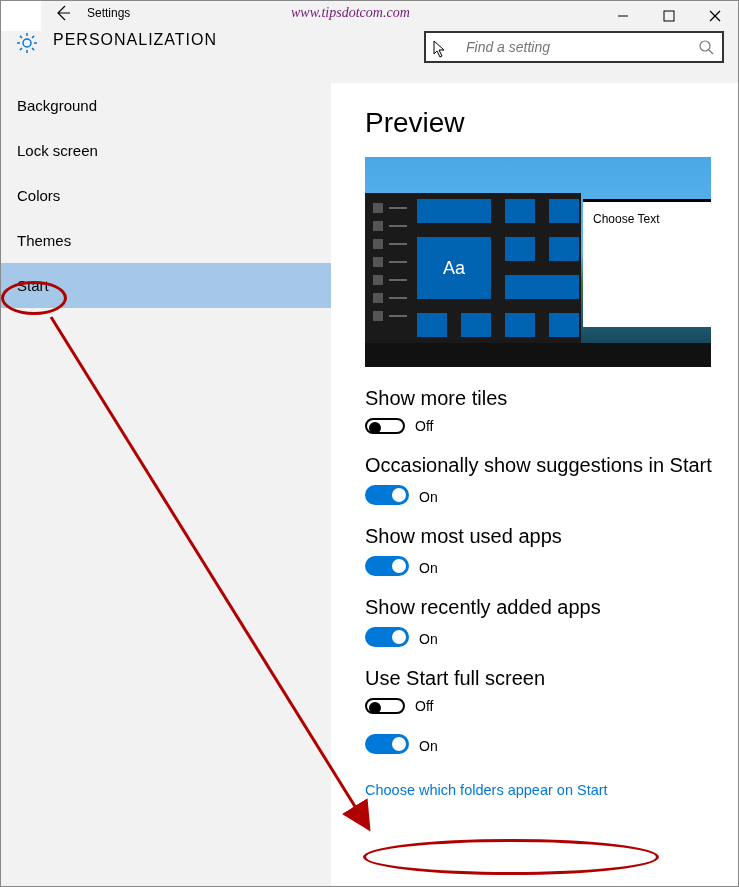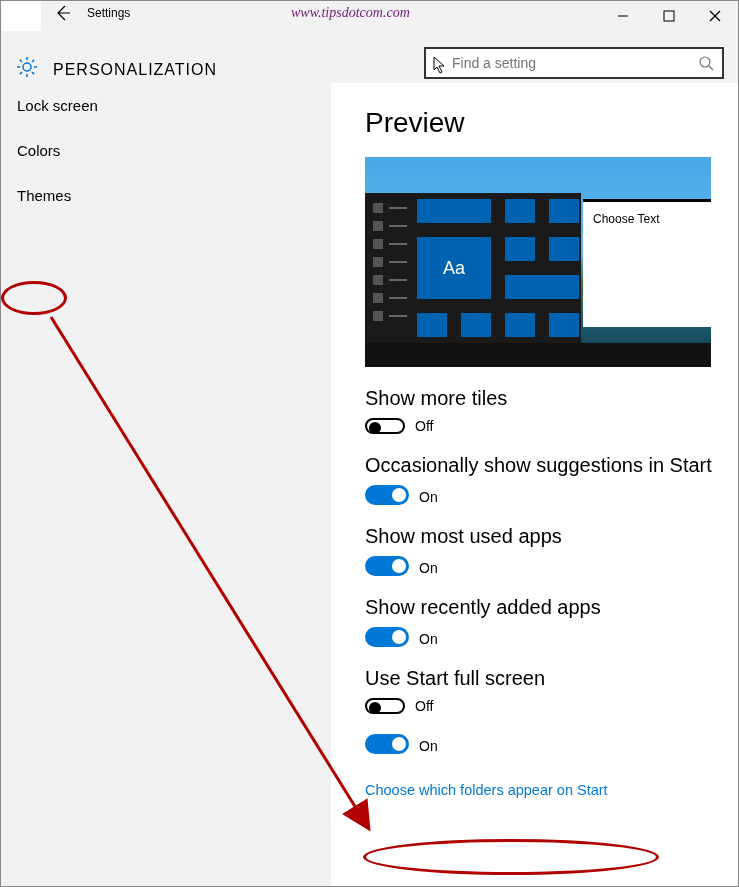--- a/index.html
+++ b/index.html
@@ -4,21 +4,21 @@
 <style>
 * { box-sizing: border-box; margin: 0; padding: 0; font-family: "Segoe UI", Tahoma, sans-serif; }
 body { width: 739px; height: 887px; background: #fff; position: relative; overflow: hidden; border: 1px solid #888; }
 .titlebar { height: 30px; display: flex; align-items: flex-start; background: #f2f2f2; margin-left: 40px; }
 .tb-left { display: flex; align-items: center; gap: 12px; padding-left: 10px; }
 .back-btn { width: 24px; height: 24px; display: flex; align-items: center; justify-content: center; }
 .tb-title { font-size: 12px; color: #000; }
 .watermark { position: absolute; left: 290px; top: 4px; color: #701a75; font-style: italic; font-weight: normal; font-size: 14px; font-family: Georgia, serif; }
 .tb-controls { margin-left: auto; display: flex; }
 .tb-btn { width: 46px; height: 30px; display: flex; align-items: center; justify-content: center; }
-.header { height: 52px; background: #f2f2f2; display: flex; align-items: flex-end; padding: 0 14px 4px 14px; }
+.header { height: 52px; background: #f2f2f2; display: flex; align-items: flex-start; padding: 0 14px 4px 14px; }
 .gear { display: flex; align-items: center; justify-content: center; margin-right: 14px; }
 .page-title { font-size: 16px; letter-spacing: 1px; font-weight: 400; color: #000; }
 .search-wrap { margin-left: auto; width: 300px; height: 32px; border: 2px solid #333; display: flex; align-items: center; padding: 0 8px; background: #fff; position: relative; }
 .search-input { border: none; outline: none; flex: 1; font-size: 14px; color: #777; background: transparent; }
 .search-cursor { position: absolute; left: 6px; top: 6px; }
 .content { display: flex; height: calc(100% - 82px); }
 .sidebar { width: 330px; background: #f2f2f2; }
 .sidebar-item { padding: 14px 16px; font-size: 15px; color: #000; cursor: pointer; }
 .sidebar-item.selected { background: #a6c8e8; }
 .main { flex: 1; padding: 24px 20px 12px 34px; overflow-y: auto; position: relative; }
@@ -93,33 +93,35 @@
           <circle cx="12" cy="12" r="4"></circle>
           <path d="M12 2v3M12 19v3M2 12h3M19 12h3M4.9 4.9l2.1 2.1M17 17l2.1 2.1M4.9 19.1l2.1-2.1M17 7l2.1-2.1"></path>
         </g>
       </svg>
   </div>
   <div class="page-title">PERSONALIZATION</div>
   <div class="search-wrap">
     <svg class="search-cursor" width="16" height="20" viewBox="0 0 16 20">
         <path d="M2 2 L2 15 L5 12 L8 18 L10 17 L7 11 L12 11 Z" fill="#fff" stroke="#000" stroke-width="1"></path>
       </svg>
-    <input class="search-input" style="padding-left: 18px;" placeholder="Find a setting">
+    <input class="search-input" style="padding-left: 32px; font-style: italic;" placeholder="Find a setting">
     <svg width="16" height="16" viewBox="0 0 16 16">
         <circle cx="7" cy="7" r="5" stroke="#777" stroke-width="1.2" fill="none"></circle>
         <line x1="11" y1="11" x2="15" y2="15" stroke="#777" stroke-width="1.2"></line>
       </svg>
   </div>
 </div>
 
 <div class="content">
   <div class="sidebar">
+    <div class="sidebar-item">Background</div>
     <div class="sidebar-item">Lock screen</div>
     <div class="sidebar-item">Colors</div>
     <div class="sidebar-item">Themes</div>
+    <div class="sidebar-item selected">Start</div>
   </div>
 
   <div class="main">
     <div class="h-preview">Preview</div>
 
     <div class="preview-img">
       <div class="preview-start">
         <div class="preview-left">
           <div class="prow">
               <div class="psq"></div>

